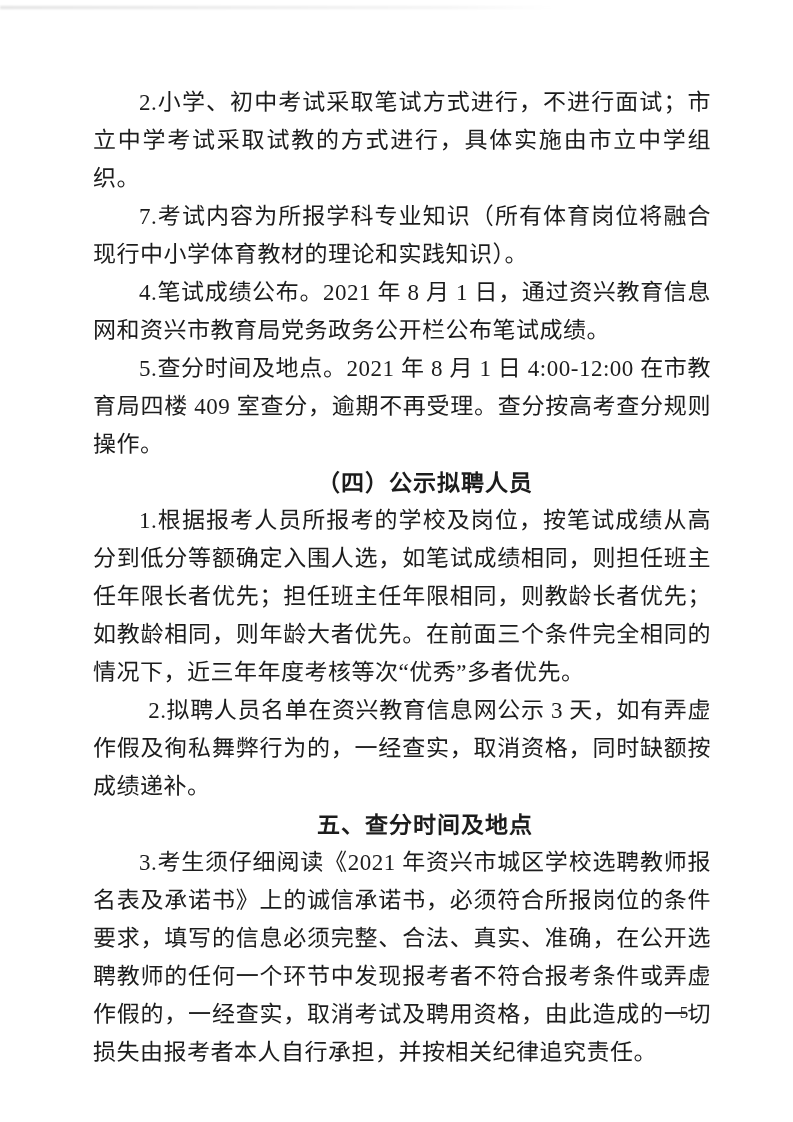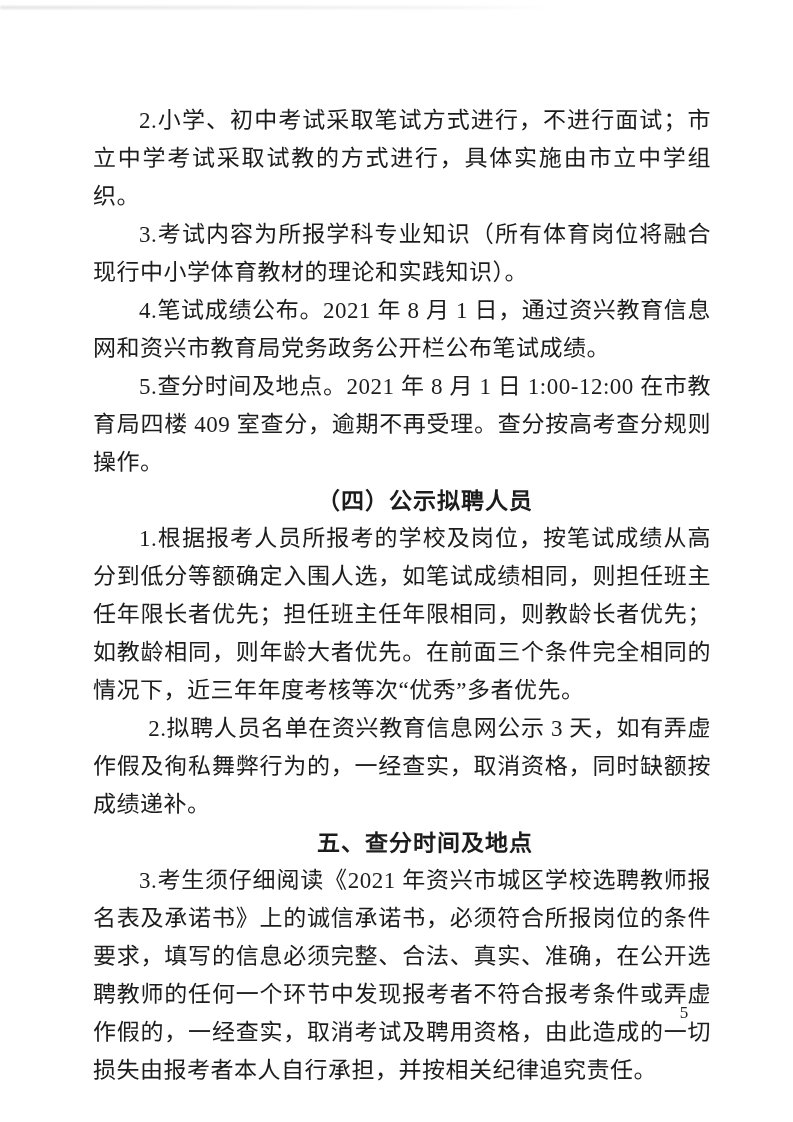--- a/index.html
+++ b/index.html
@@ -26,21 +26,21 @@
     top: 6px;
     left: 0;
     width: 70%;
     height: 3px;
     background: linear-gradient(to right, #e2e2e2, #f3f3f3 80%, #ffffff);
     filter: blur(1px);
   }
 
   .content {
     position: absolute;
-    top: 102px;
+    top: 84px;
     left: 93px;
     width: 618px;
   }
 
   .content p {
     font-size: 23px;
     line-height: 38px;
     text-align: justify;
     text-justify: inter-character;
     text-indent: 2em;
@@ -74,25 +74,25 @@
 </head>
 <body>
 
 <div class="page">
 
   <div class="scan-edge"></div>
 
   <div class="content">
     <p class="body">2.小学、初中考试采取笔试方式进行，不进行面试；市立中学考试采取试教的方式进行，具体实施由市立中学组织。</p>
 
-    <p class="body">3.考试内容为所报学科专业知识（所有体育岗位将融合现行中小学体育教材的理论和实践知识）。</p>
+    <p class="body">7.考试内容为所报学科专业知识（所有体育岗位将融合现行中小学体育教材的理论和实践知识）。</p>
 
     <p class="body">4.笔试成绩公布。2021 年 8 月 1 日，通过资兴教育信息网和资兴市教育局党务政务公开栏公布笔试成绩。</p>
 
-    <p class="body">5.查分时间及地点。2021 年 8 月 1 日 1:00-12:00 在市教育局四楼 409 室查分，逾期不再受理。查分按高考查分规则操作。</p>
+    <p class="body">5.查分时间及地点。2021 年 8 月 1 日 4:00-12:00 在市教育局四楼 409 室查分，逾期不再受理。查分按高考查分规则操作。</p>
 
     <p class="heading">（四）公示拟聘人员</p>
 
     <p class="body">1.根据报考人员所报考的学校及岗位，按笔试成绩从高分到低分等额确定入围人选，如笔试成绩相同，则担任班主任年限长者优先；担任班主任年限相同，则教龄长者优先；如教龄相同，则年龄大者优先。在前面三个条件完全相同的情况下，近三年年度考核等次“优秀”多者优先。</p>
 
     <p class="body p-wide-indent">2.拟聘人员名单在资兴教育信息网公示 3 天，如有弄虚作假及徇私舞弊行为的，一经查实，取消资格，同时缺额按成绩递补。</p>
 
     <p class="heading">五、查分时间及地点</p>
 
     <p class="body">3.考生须仔细阅读《2021 年资兴市城区学校选聘教师报名表及承诺书》上的诚信承诺书，必须符合所报岗位的条件要求，填写的信息必须完整、合法、真实、准确，在公开选聘教师的任何一个环节中发现报考者不符合报考条件或弄虚作假的，一经查实，取消考试及聘用资格，由此造成的一切损失由报考者本人自行承担，并按相关纪律追究责任。</p>

